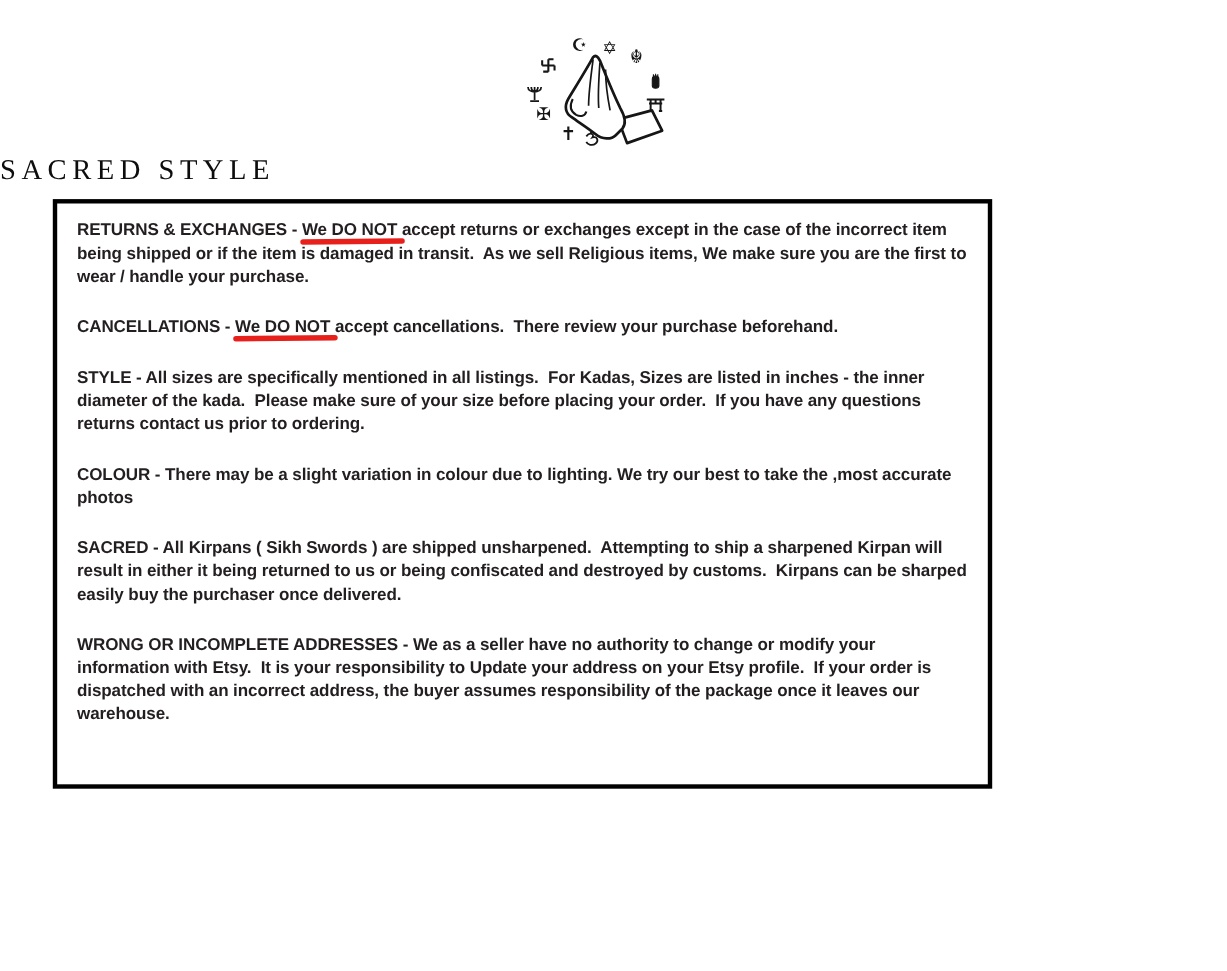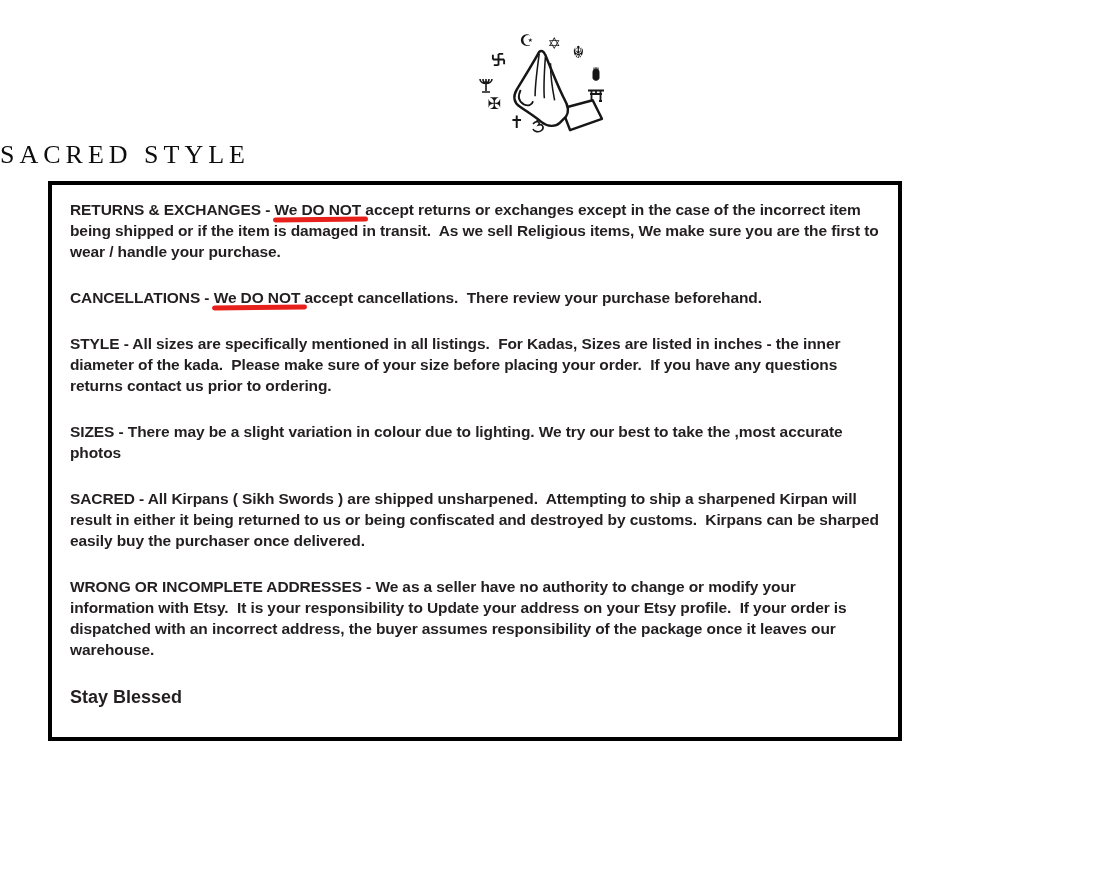--- a/index.html
+++ b/index.html
@@ -127,23 +127,22 @@
   <div class="brand-name">SACRED STYLE</div>
 
   <div class="policy-box">
 
     <p class="para"><span>RETURNS &amp; EXCHANGES</span><span> - </span><span class="red-underline">We DO NOT </span><span>accept returns or exchanges except in the case of the incorrect item being shipped or if the item is damaged in transit.  As we sell Religious items, We make sure you are the first to wear / handle your purchase.</span></p>
 
     <p class="para"><span>CANCELLATIONS</span><span> - </span><span class="red-underline">We DO NOT </span><span>accept cancellations.  There review your purchase beforehand.</span></p>
 
     <p class="para"><span>STYLE</span><span> - </span><span class="red-underline"></span><span>All sizes are specifically mentioned in all listings.  For Kadas, Sizes are listed in inches - the inner diameter of the kada.  Please make sure of your size before placing your order.  If you have any questions returns contact us prior to ordering.</span></p>
 
-    <p class="para"><span>SIZES</span><span> - </span><span class="red-underline"></span><span>There may be a slight variation in colour due to lighting. We try our best to take the ,most accurate photos</span></p>
+    <p class="para"><span>COLOUR</span><span> - </span><span class="red-underline"></span><span>There may be a slight variation in colour due to lighting. We try our best to take the ,most accurate photos</span></p>
 
     <p class="para"><span>SACRED</span><span> - </span><span class="red-underline"></span><span>All Kirpans ( Sikh Swords ) are shipped unsharpened.  Attempting to ship a sharpened Kirpan will result in either it being returned to us or being confiscated and destroyed by customs.  Kirpans can be sharped easily buy the purchaser once delivered.</span></p>
 
     <p class="para"><span>WRONG OR INCOMPLETE ADDRESSES</span><span> - </span><span class="red-underline"></span><span>We as a seller have no authority to change or modify your information with Etsy.  It is your responsibility to Update your address on your Etsy profile.  If your order is dispatched with an incorrect address, the buyer assumes responsibility of the package once it leaves our warehouse.</span></p>
 
 
-    <p class="signoff">Stay Blessed</p>
 
   </div>
 </div>
 
 </body></html>

